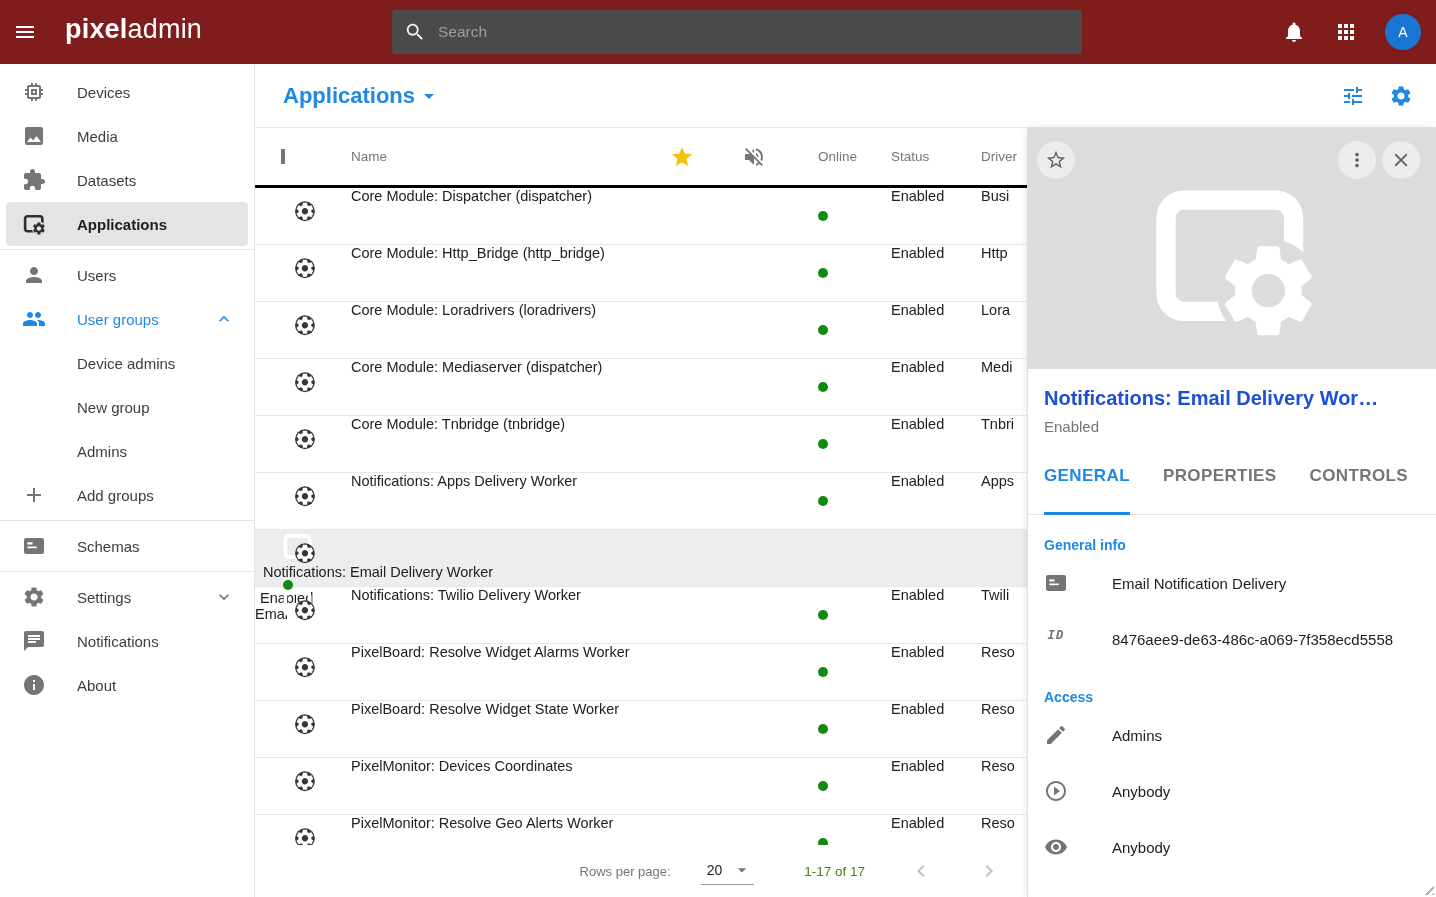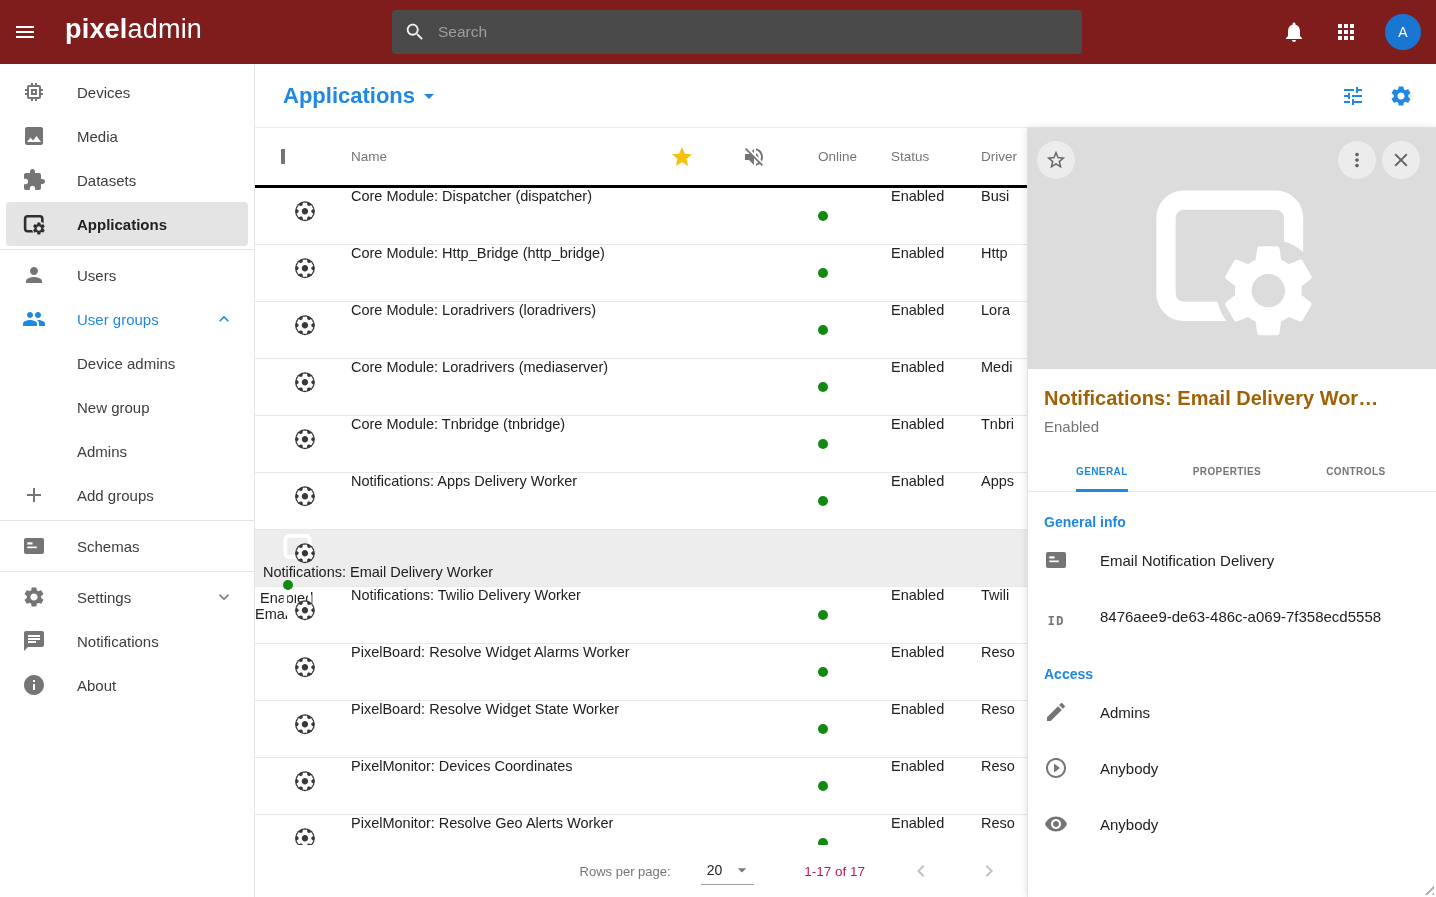--- a/index.html
+++ b/index.html
@@ -65,44 +65,44 @@
   .trow.selected{background:#ededed;flex-direction:column;}
   .row-avatar{display:block;width:34px;height:34px;}
   .row-avatar svg{display:block;width:100%;height:100%;}
   .dot{width:10px;height:10px;border-radius:50%;background:var(--dot);}
 
   .pagination{position:absolute;left:0;right:409px;bottom:0;height:52px;background:#fff;display:flex;align-items:center;
     justify-content:flex-end;padding-right:26px;font-size:13px;color:#757575;z-index:3;}
   .rpp-select{display:flex;align-items:center;border-bottom:1px solid #9e9e9e;padding:2px 2px 4px 6px;margin-left:30px;
     color:#212121;font-size:14px;cursor:pointer;}
   .rpp-select .ic{width:20px;height:20px;color:#757575;margin-left:10px;}
-  .range{margin-left:50px;color:#be185d;font-size:13.5px;}
+  .range{margin-left:50px;color:#4d7c0f;font-size:13.5px;}
   .pg-btn{margin-left:44px;width:24px;height:24px;color:#c2c2c2;cursor:default;}
 
   
   .panel{position:absolute;top:128px;left:1027px;right:0;bottom:0;background:#fff;z-index:6;border-left:1px solid #e0e0e0;
     box-shadow:0 0 8px rgba(0,0,0,.12);overflow:hidden;box-sizing:border-box;}
   .hero{height:241px;background:#dcdcdc;position:relative;}
   .hero-icon{position:absolute;left:50%;top:54%;transform:translate(-50%,-50%);width:195px;height:178px;}
   .hero-icon svg{width:100%;height:100%;display:block;}
   .circle-btn{position:absolute;top:13px;width:38px;height:38px;border-radius:50%;background:#ececec;color:#5f6368;
     display:flex;align-items:center;justify-content:center;cursor:pointer;}
   .circle-btn .ic{width:22px;height:22px;}
   .b-star{left:9px;}
   .b-menu{left:310px;}
   .b-close{left:354px;}
-  .p-title{margin:18px 16px 0;font-size:20px;font-weight:700;color:#a16207;white-space:nowrap;overflow:hidden;}
+  .p-title{margin:18px 16px 0;font-size:20px;font-weight:700;color:#1d4ed8;white-space:nowrap;overflow:hidden;}
   .p-sub{margin:8px 16px 0;font-size:15px;color:#757575;}
   .p-tabs{display:flex;gap:33px;padding:0 16px;margin-top:21px;border-bottom:1px solid #e4e4e4;white-space:nowrap;}
-  .p-tab{font-size:10px;letter-spacing:.4px;color:#757575;font-weight:700;padding:10px 0 14px;position:relative;cursor:pointer;margin-left:32px;}
+  .p-tab{font-size:17px;letter-spacing:.4px;color:#757575;font-weight:700;padding:10px 0 28px;position:relative;cursor:pointer;}
   .p-tab.active{color:var(--accent);}
   .p-tab.active::after{content:'';position:absolute;left:0;right:0;bottom:-1px;height:3px;background:var(--accent);}
   .p-section{margin:22px 16px 2px;font-size:14px;font-weight:700;color:var(--accent);}
-  .p-row{display:flex;align-items:center;height:56px;padding:0 16px;}
-  .p-row .ic{width:24px;height:24px;color:#757575;flex:none;display:flex;align-items:flex-end;justify-content:center;}
+  .p-row{display:flex;align-items:center;height:56px;padding:0 16px;gap:12px;}
+  .p-row .ic{width:24px;height:24px;color:#757575;flex:none;display:flex;align-items:flex-start;justify-content:center;font-style:italic;}
   .p-row .txt{margin-left:32px;font-size:15px;color:#212121;white-space:nowrap;}
   .id-glyph{font-family:"DejaVu Sans Mono","Liberation Mono",monospace;font-size:12.5px;font-weight:700;color:#757575;letter-spacing:1px;}
   .resize-handle{position:absolute;right:2px;bottom:2px;width:13px;height:13px;
     clip-path:polygon(100% 0,100% 100%,0 100%);
     background:repeating-linear-gradient(135deg,transparent 0 3px,#b5b5b5 3px 4.5px);}
 </style>
 </head>
 <body>
 
 <div class="topbar">
@@ -370,21 +370,21 @@
           <span class="row-avatar">
             <svg viewBox="0 0 24 24">
               <rect x="3.1" y="4.2" width="17.2" height="15" rx="2.4" fill="none" stroke="#ffffff" stroke-width="2.6"></rect>
               <circle cx="16.9" cy="16.4" r="7" fill="#383838"></circle>
               <g transform="translate(9.4,8.9) scale(0.625)">
                 <path d="M19.14,12.94c0.04-0.3,0.06-0.61,0.06-0.94c0-0.32-0.02-0.64-0.07-0.94l2.03-1.58c0.18-0.14,0.23-0.41,0.12-0.61l-1.92-3.32c-0.12-0.22-0.37-0.29-0.59-0.22l-2.39,0.96c-0.5-0.38-1.03-0.7-1.62-0.94L14.4,2.81c-0.04-0.24-0.24-0.41-0.48-0.41h-3.84c-0.24,0-0.43,0.17-0.47,0.41L9.25,5.35C8.66,5.59,8.12,5.92,7.63,6.29L5.24,5.33c-0.22-0.08-0.47,0-0.59,0.22L2.74,8.87C2.62,9.08,2.66,9.34,2.86,9.48l2.03,1.58C4.84,11.36,4.8,11.69,4.8,12s0.02,0.64,0.07,0.94l-2.03,1.58c-0.18,0.14-0.23,0.41-0.12,0.61l1.92,3.32c0.12,0.22,0.37,0.29,0.59,0.22l2.39-0.96c0.5,0.38,1.03,0.7,1.62,0.94l0.36,2.54c0.05,0.24,0.24,0.41,0.48,0.41h3.84c0.24,0,0.44-0.17,0.47-0.41l0.36-2.54c0.59-0.24,1.13-0.56,1.62-0.94l2.39,0.96c0.22,0.08,0.47,0,0.59-0.22l1.92-3.32c0.12-0.22,0.07-0.47-0.12-0.61L19.14,12.94z M12,15.6c-1.98,0-3.6-1.62-3.6-3.6s1.62-3.6,3.6-3.6s3.6,1.62,3.6,3.6S13.98,15.6,12,15.6z" fill="#ffffff"></path>
               </g>
             </svg>
           </span>
         </div>
-    <div class="col c-name">Core Module: Loradrivers (mediaserver)</div>
+    <div class="col c-name">Core Module: Mediaserver (dispatcher)</div>
     <div class="col c-star"></div>
     <div class="col c-mute"></div>
     <div class="col c-online">
           <span class="dot"></span>
         </div>
     <div class="col c-status">Enabled</div>
     <div class="col c-driver">Medi</div>
       </div>
       <div class="trow">
         <div class="col c-icon">

